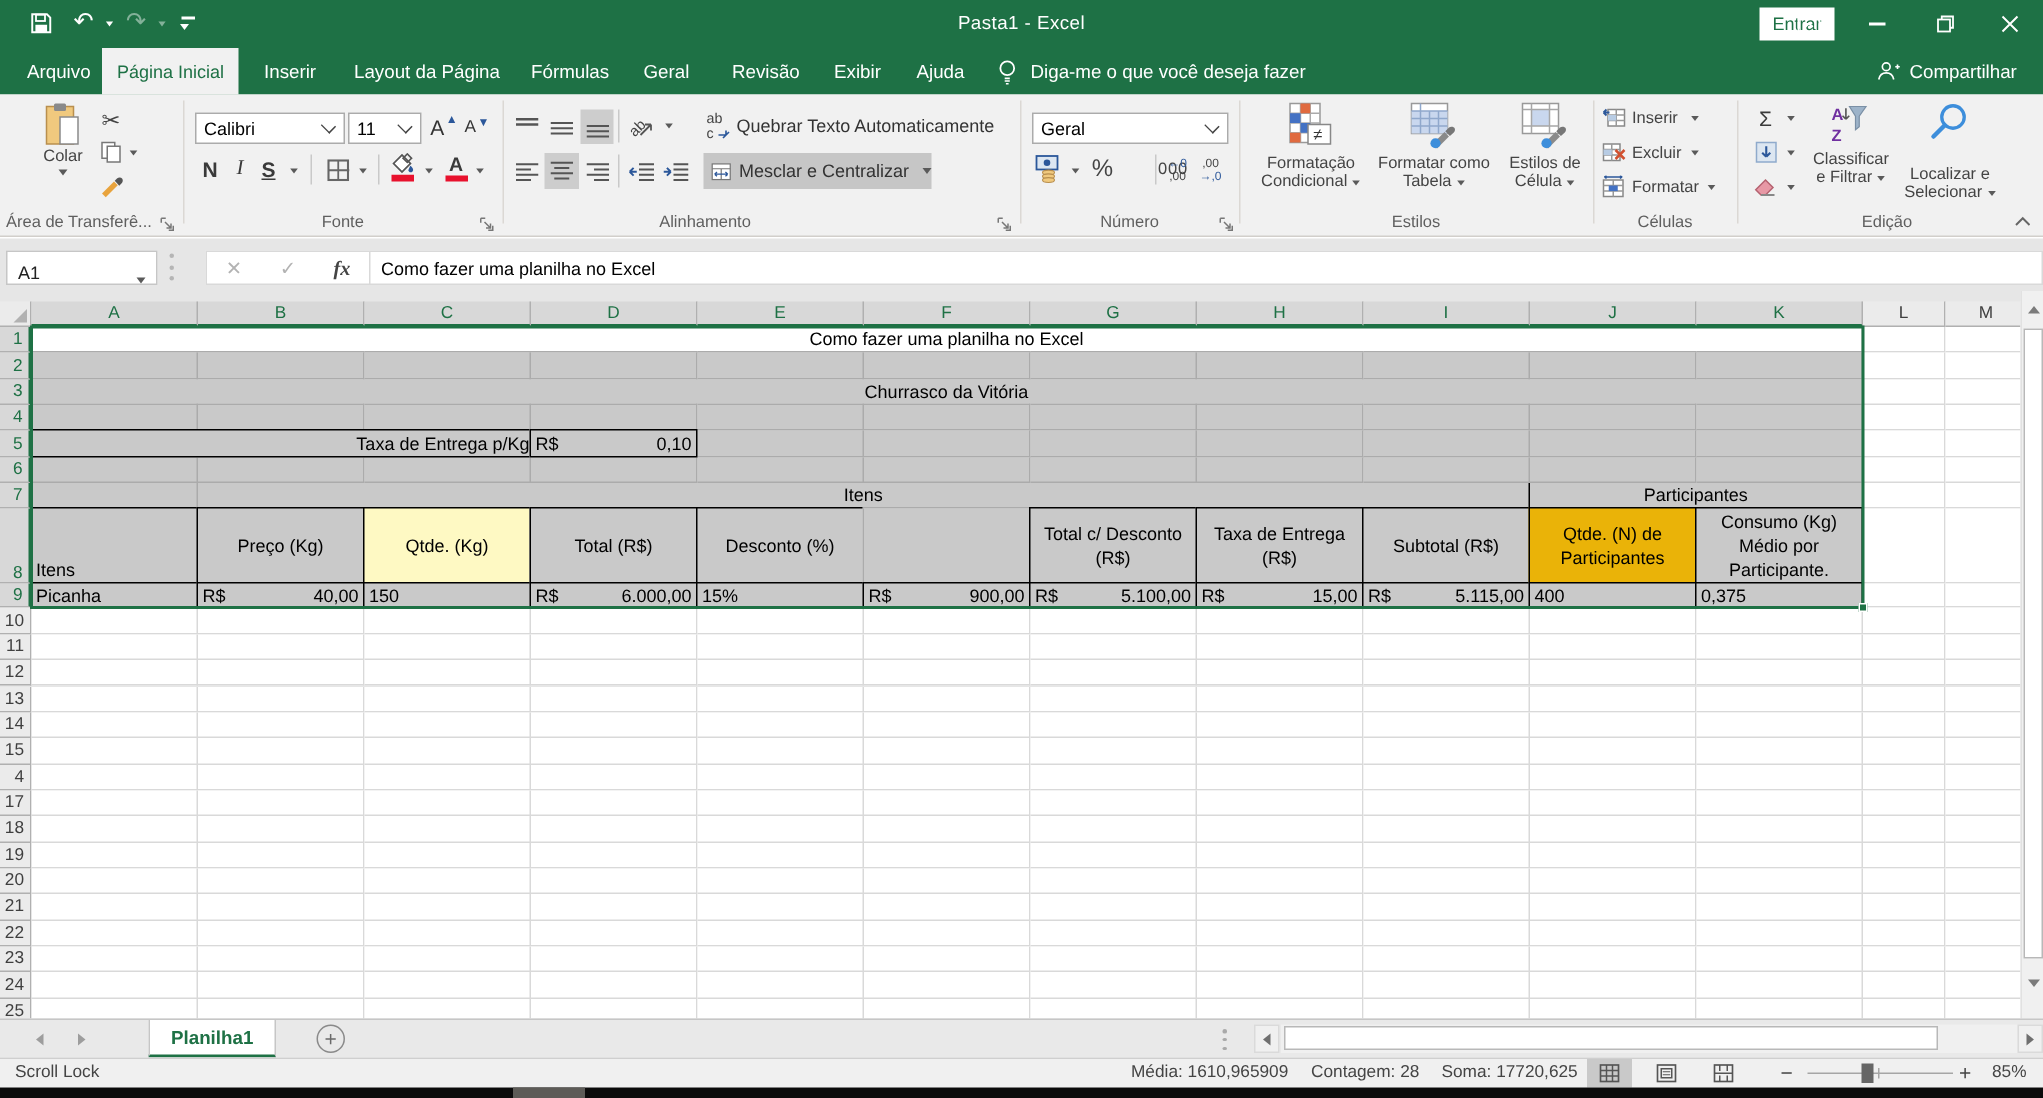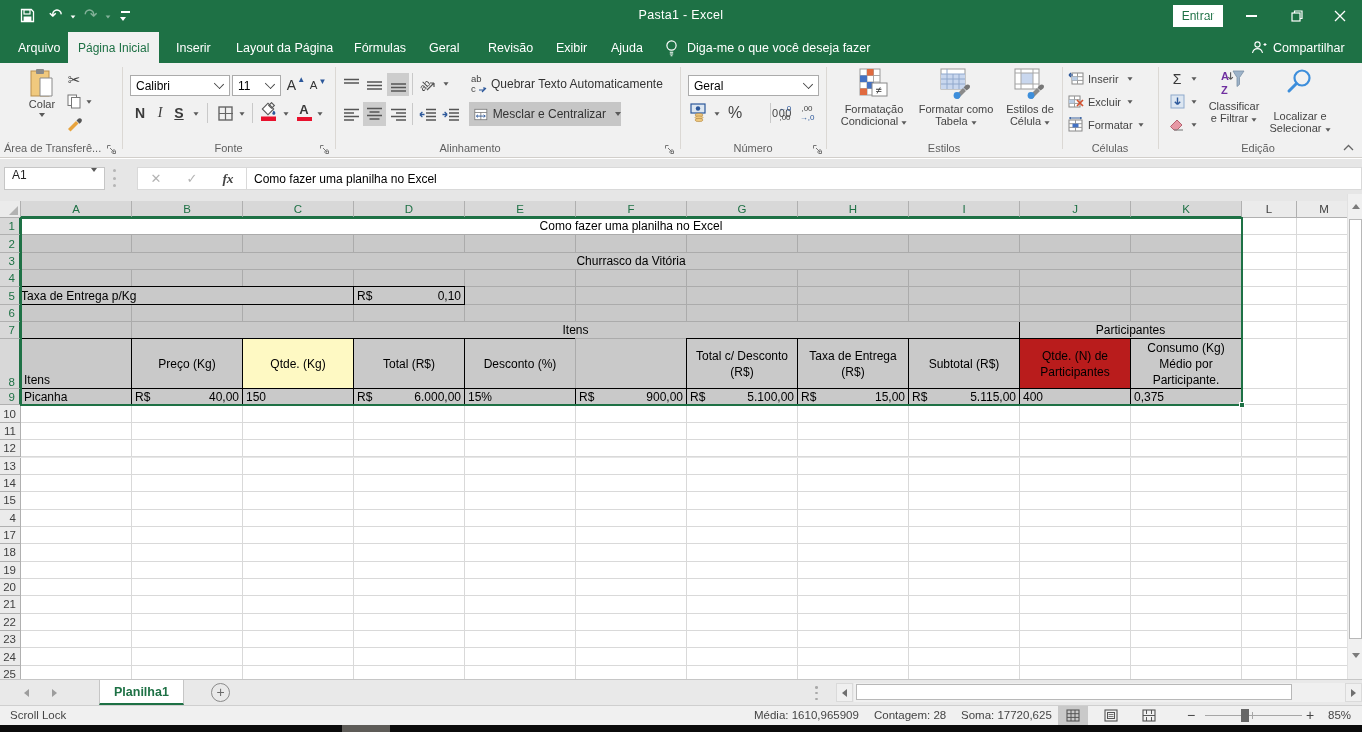--- a/index.html
+++ b/index.html
@@ -29,21 +29,21 @@
 .combo{position:absolute;background:#fff;border:1px solid #ababab;font-size:12px;color:#000;display:flex;align-items:center}
 .combo .cv{padding-left:5px;flex:1}
 .ddtri{width:0;height:0;border-left:3.5px solid transparent;border-right:3.5px solid transparent;border-top:4px solid #5a5a5a;display:inline-block}
 .chev{display:inline-block;width:8px;height:8px;border-right:1.5px solid #444;border-bottom:1.5px solid #444;transform:rotate(45deg) scale(1,.8);margin-right:6px;margin-top:-4px}
 .ribtn{position:absolute;display:flex;align-items:center;justify-content:center}
 .active-tog{background:#c6c6c6}
 .active-tog2{background:#cdcdcd}
 
 .fbar{position:absolute;left:0;top:159px;width:1362px;height:42px;background:#e6e6e6}
 .namebox{position:absolute;left:4px;top:8px;width:101px;height:23px;background:#fff;border:1px solid #c6c6c6;
-  font-size:12px;color:#222;display:flex;align-items:flex-start}
+  font-size:12px;color:#222;display:flex;align-items:flex-end}
 .fx-strip{position:absolute;left:137px;top:8px;width:1225px;height:23px;background:#fff;border:1px solid #d9d9d9;display:flex;align-items:center}
 
 #gridwrap{position:absolute;left:0;top:194px;width:1347px;height:485px;background:#e6e6e6;overflow:hidden}
 .colhead,.rowhead{position:absolute;font-size:11.5px;display:flex;align-items:center;justify-content:center;color:#3f3f3f}
 .cell{position:absolute;font-size:12px;color:#000;overflow:hidden}
 
 .vscroll{position:absolute;left:1347px;top:194px;width:15px;height:485px;background:#f0f0f0;border-left:1px solid #e1e1e1}
 .sb-btn{position:absolute;display:flex;align-items:center;justify-content:center}
 .arrow{width:0;height:0;display:inline-block}
 
@@ -867,21 +867,21 @@
       <div class="abs" style="left: 1131px; top: 471.7px; width: 111px; height: 17.35px; background: rgb(255, 255, 255); border-right: 1px solid rgb(217, 217, 217); border-bottom: 1px solid rgb(217, 217, 217);"></div>
       <div class="abs" style="left: 1242px; top: 471.7px; width: 55px; height: 17.35px; background: rgb(255, 255, 255); border-right: 1px solid rgb(217, 217, 217); border-bottom: 1px solid rgb(217, 217, 217);"></div>
       <div class="abs" style="left: 1297px; top: 471.7px; width: 55px; height: 17.35px; background: rgb(255, 255, 255); border-right: 1px solid rgb(217, 217, 217); border-bottom: 1px solid rgb(217, 217, 217);"></div>
       <div class="abs cell" style="left: 21px; top: 24px; width: 1220px; height: 16.35px; background: rgb(255, 255, 255); display: flex; align-items: center;">
         <span style="white-space: pre-line; width: 100%; line-height: 16px; text-align: center;">Como fazer uma planilha no Excel</span>
       </div>
       <div class="abs cell" style="left: 21px; top: 58.7px; width: 1220px; height: 16.35px; background: rgb(201, 201, 201); display: flex; align-items: center;">
         <span style="white-space: pre-line; width: 100%; line-height: 16px; text-align: center;">Churrasco da Vitória</span>
       </div>
       <div class="abs cell" style="left: 20px; top: 92.4px; width: 333px; height: 18.35px; background: rgb(201, 201, 201); border-top: 1px solid rgb(0, 0, 0); border-left: 1px solid rgb(0, 0, 0); border-bottom: 1px solid rgb(0, 0, 0); display: flex; align-items: center;">
-        <span style="white-space: pre-line; width: 100%; line-height: 16px; text-align: left;">Taxa de Entrega p/Kg</span>
+        <span style="white-space: pre-line; width: 100%; line-height: 16px; text-align: right;">Taxa de Entrega p/Kg</span>
       </div>
       <div class="abs cell" style="left: 353px; top: 92.4px; width: 112px; height: 18.35px; background: rgb(201, 201, 201); border-width: 1px; border-style: solid; border-color: rgb(0, 0, 0); display: flex; align-items: center; justify-content: space-between; padding: 0px 3px;">
         <span>R$</span>
         <span>0,10</span>
       </div>
       <div class="abs cell" style="left: 132px; top: 128.1px; width: 887px; height: 16.35px; background: rgb(201, 201, 201); display: flex; align-items: center;">
         <span style="white-space: pre-line; width: 100%; line-height: 16px; text-align: center;">Itens</span>
       </div>
       <div class="abs cell" style="left: 1019px; top: 128.1px; width: 222px; height: 16.35px; background: rgb(201, 201, 201); border-left: 1px solid rgb(0, 0, 0); display: flex; align-items: center;">
         <span style="white-space: pre-line; width: 100%; line-height: 16px; text-align: center;">Participantes</span>
@@ -905,21 +905,21 @@
         <span style="white-space: pre-line; width: 100%; line-height: 16px; text-align: center;">Total c/ Desconto
 (R$)</span>
       </div>
       <div class="abs cell" style="left: 797px; top: 144.45px; width: 111px; height: 50px; background: rgb(201, 201, 201); border-top: 1px solid rgb(0, 0, 0); border-left: 1px solid rgb(0, 0, 0); display: flex; align-items: center;">
         <span style="white-space: pre-line; width: 100%; line-height: 16px; text-align: center;">Taxa de Entrega
 (R$)</span>
       </div>
       <div class="abs cell" style="left: 908px; top: 144.45px; width: 111px; height: 50px; background: rgb(201, 201, 201); border-top: 1px solid rgb(0, 0, 0); border-left: 1px solid rgb(0, 0, 0); display: flex; align-items: center;">
         <span style="white-space: pre-line; width: 100%; line-height: 16px; text-align: center;">Subtotal (R$)</span>
       </div>
-      <div class="abs cell" style="left: 1019px; top: 144.45px; width: 111px; height: 50px; background: #b91c1c; border-top: 1px solid rgb(0, 0, 0); border-left: 1px solid rgb(0, 0, 0); display: flex; align-items: center;">
+      <div class="abs cell" style="left: 1019px; top: 144.45px; width: 111px; height: 50px; background: #eab308; border-top: 1px solid rgb(0, 0, 0); border-left: 1px solid rgb(0, 0, 0); display: flex; align-items: center;">
         <span style="white-space: pre-line; width: 100%; line-height: 16px; text-align: center;">Qtde. (N) de
 Participantes</span>
       </div>
       <div class="abs cell" style="left: 1130px; top: 144.45px; width: 112px; height: 50px; background: rgb(201, 201, 201); border-top: 1px solid rgb(0, 0, 0); border-left: 1px solid rgb(0, 0, 0); border-right: 1px solid rgb(0, 0, 0); display: flex; align-items: center;">
         <span style="white-space: pre-line; width: 100%; line-height: 16px; text-align: center;">Consumo (Kg)
 Médio por
 Participante.</span>
       </div>
       <div class="abs cell" style="left: 20px; top: 194.45px; width: 111px; height: 16px; background: rgb(201, 201, 201); border-top: 1px solid rgb(0, 0, 0); border-left: 1px solid rgb(0, 0, 0); display: flex; align-items: center;">
         <span style="white-space: pre-line; width: 100%; line-height: 16px; text-align: left; padding-left: 3px;">Picanha</span>

